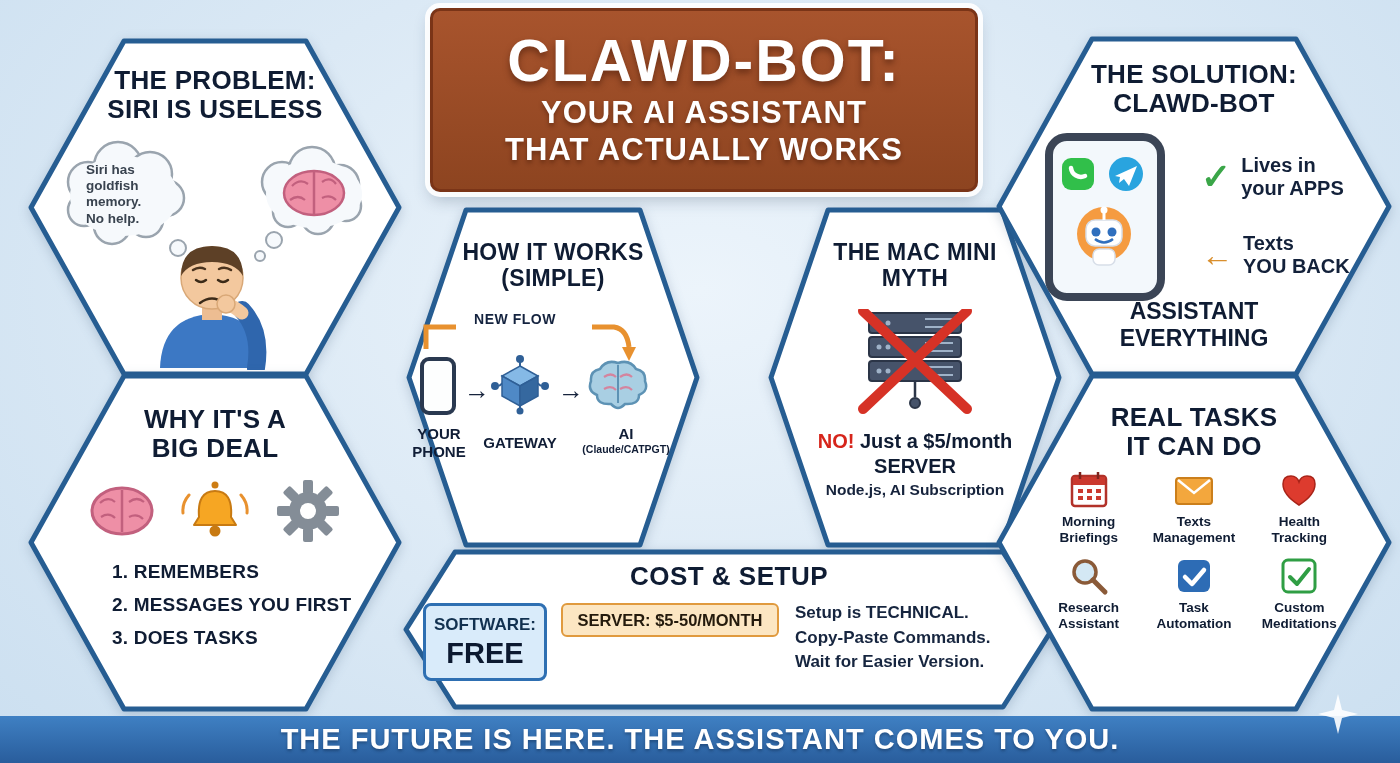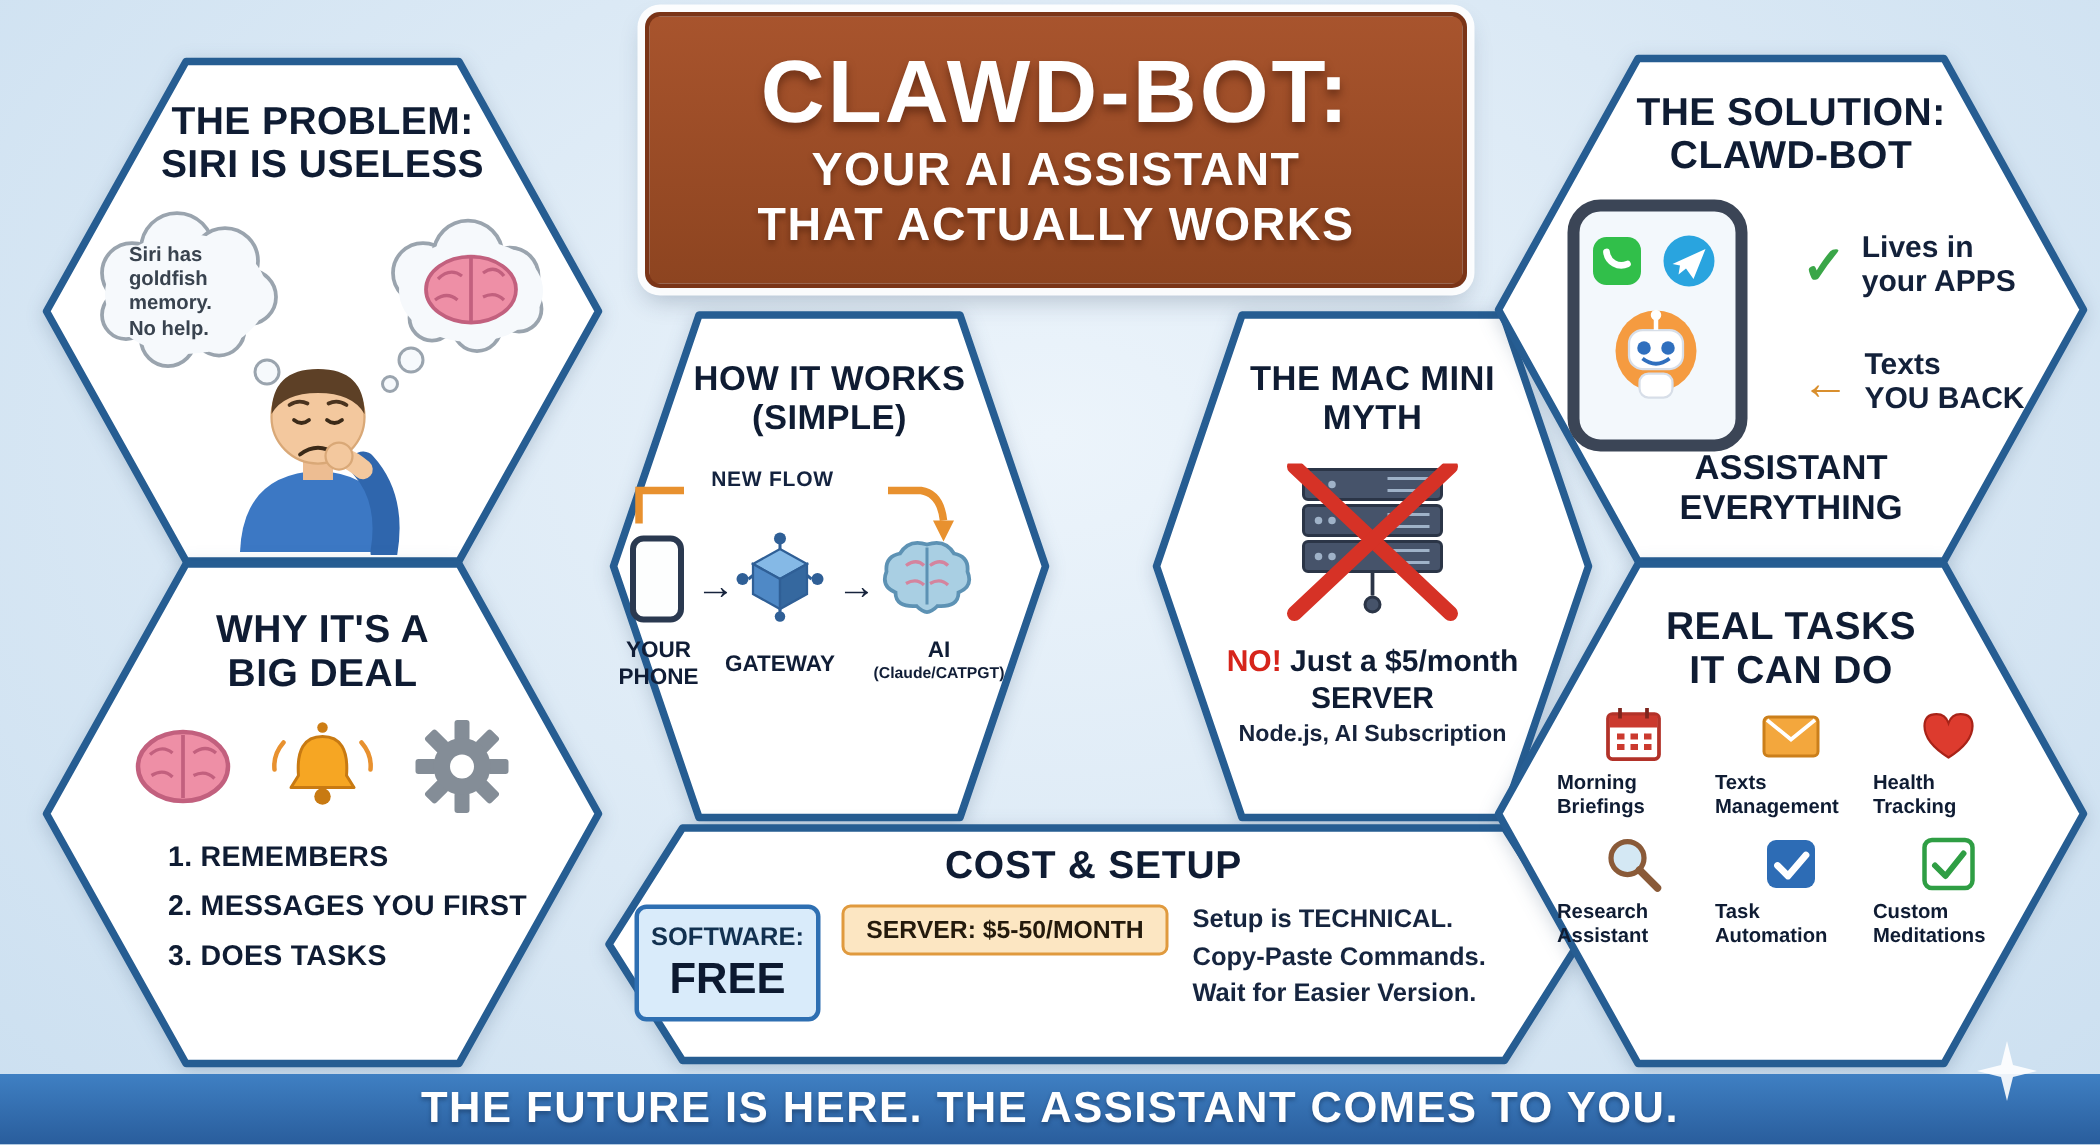--- a/index.html
+++ b/index.html
@@ -72,21 +72,21 @@
   .software-value { font-size:29px; font-weight:bold; color:#0c1930; margin-top:2px; }
   .price-box { position:absolute; left:158px; width:218px; height:34px; background:#fce6c2;
                border:2.5px solid #e09a3e; border-radius:6px; display:flex; align-items:center; justify-content:center;
                font-size:16.5px; font-weight:bold; color:#241a0c; }
   .cost-notes { position:absolute; left:392px; top:52px; width:236px; }
   .cost-notes div { font-size:17px; font-weight:bold; color:#16253f; line-height:1.45; }
 
   
   .task-grid { position:absolute; left:42px; top:96px; width:312px; display:grid;
                grid-template-columns:repeat(3,1fr); column-gap:4px; row-gap:10px; }
-  .task-cell { text-align:left; }
+  .task-cell { text-align:center; }
   .task-cell svg { display:block; margin:0 auto 3px auto; }
   .task-label div { font-size:13.5px; font-weight:bold; color:#0f1c33; line-height:1.15; }
 </style>
 </head>
 <body>
 
 <div class="stage">
 
   <div class="banner">
     <div class="banner-title">CLAWD-BOT:</div>

